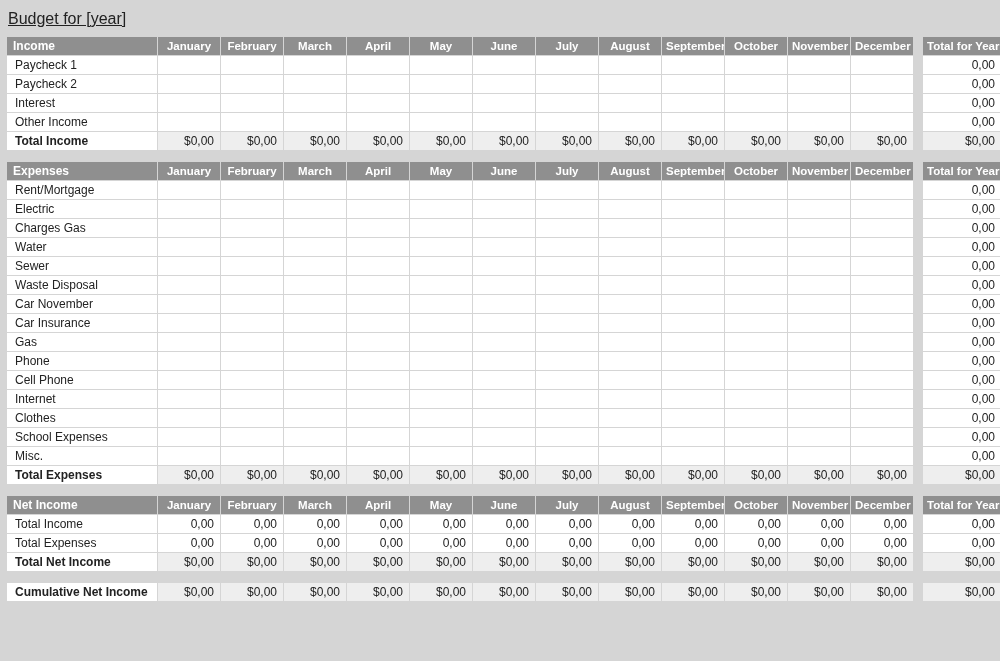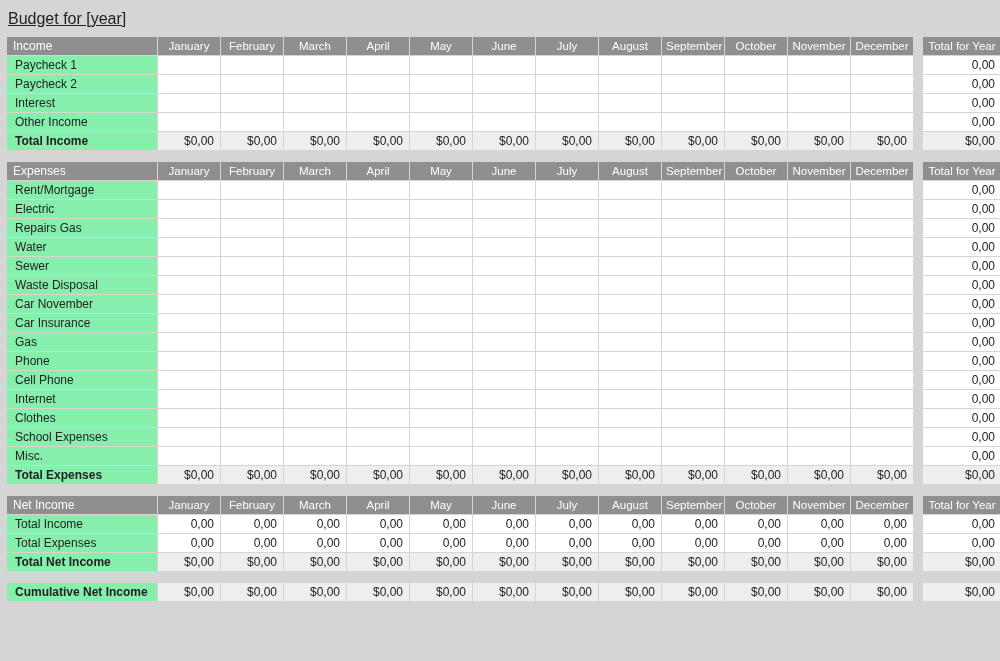--- a/index.html
+++ b/index.html
@@ -31,33 +31,33 @@
     white-space: nowrap;
     overflow: hidden;
   }
   col.label-col { width: 150px; }
   col.month-col { width: 62px; }
   col.gap-col   { width: 8px; }
   col.year-col  { width: 78px; }
   thead th {
     background: #8f8f8f;
     color: #fff;
-    font-weight: normal;
+    font-weight: bold;
     text-align: center;
     font-size: 11.5px;
     margin-left: 16px;
   }
   thead th.section-label {
     text-align: left;
     padding-left: 6px;
     font-size: 12px;
   }
   thead th.gap-h { background: #d5d5d5; }
   td.row-label {
-    background: #86efac;
+    background: #ffffff;
     text-align: left;
     padding-left: 8px;
   }
   td.cell {
     background: #ffffff;
     text-align: right;
     padding-right: 6px;
   }
   td.gap { background: #d5d5d5; }
   td.year-cell {
@@ -277,21 +277,21 @@
             <td class="cell"></td>
             <td class="cell"></td>
             <td class="cell"></td>
             <td class="cell"></td>
             <td class="cell"></td>
             <td class="cell"></td>
             <td class="gap"></td>
             <td class="year-cell">0,00</td>
           </tr>
           <tr>
-            <td class="row-label">Repairs Gas</td>
+            <td class="row-label">Charges Gas</td>
             <td class="cell"></td>
             <td class="cell"></td>
             <td class="cell"></td>
             <td class="cell"></td>
             <td class="cell"></td>
             <td class="cell"></td>
             <td class="cell"></td>
             <td class="cell"></td>
             <td class="cell"></td>
             <td class="cell"></td>

